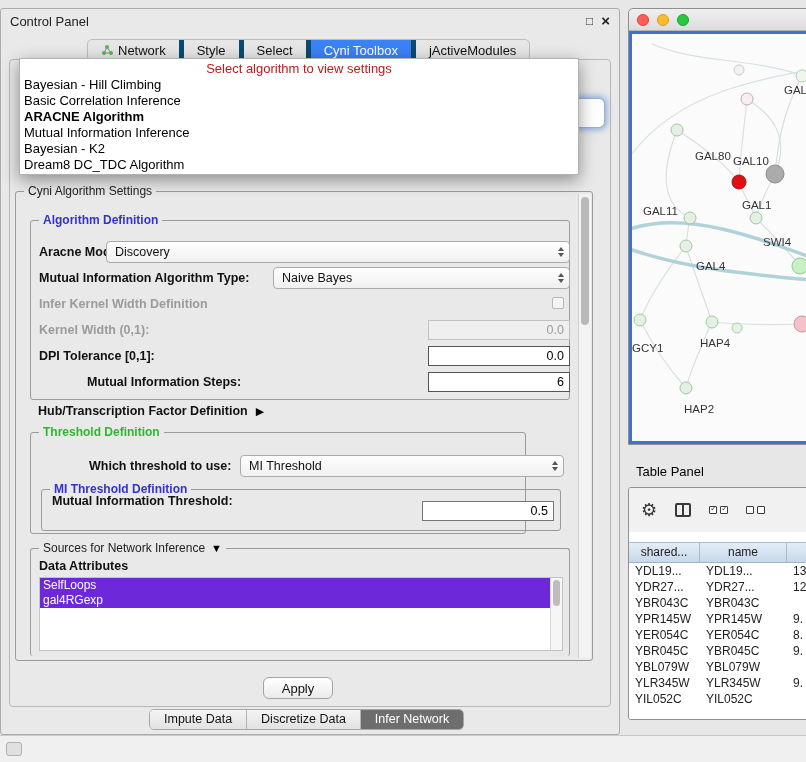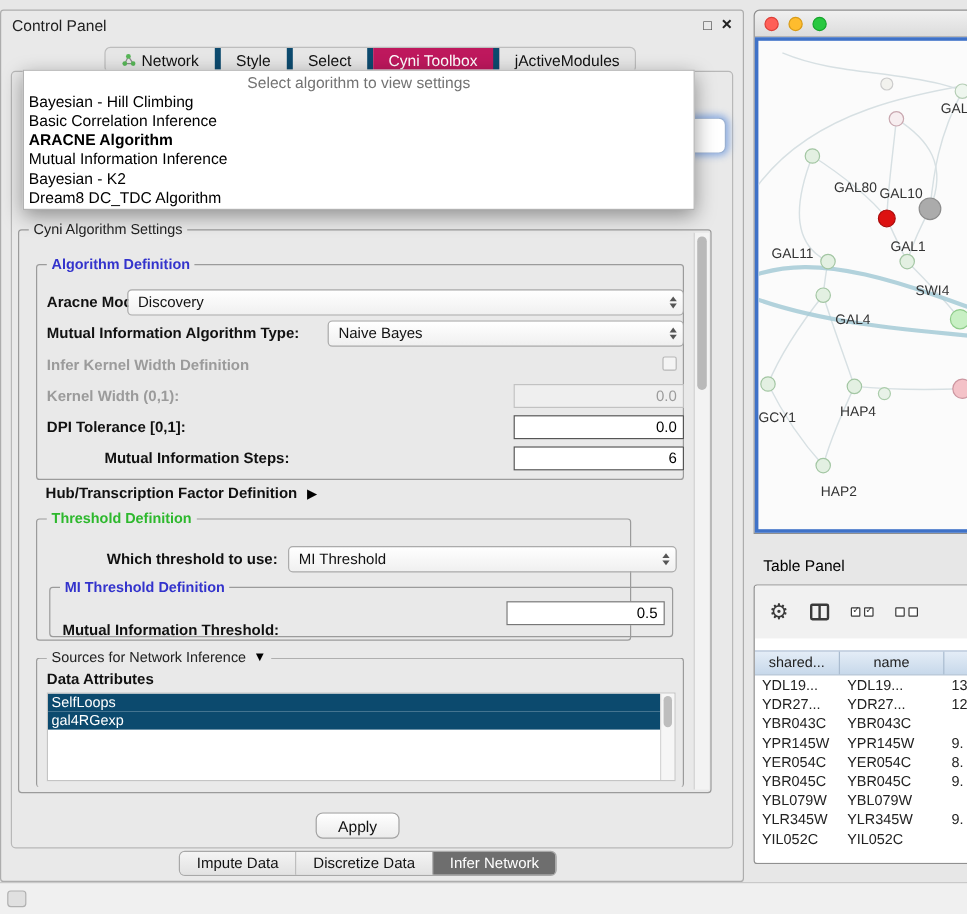--- a/index.html
+++ b/index.html
@@ -15,36 +15,36 @@
   .cp-title { font-size:13px; color:#222; }
   .cp-btns { display:flex; gap:8px; align-items:center; }
   .cp-float { font-size:12px; color:#333; cursor:default; }
   .cp-close { font-size:15px; font-weight:bold; color:#222; cursor:default; line-height:14px; }
 
   .cp-tabs { position:absolute; left:86px; top:30px; height:22px; display:flex;
     border:1px solid #bdbdbd; border-radius:5px; overflow:hidden; background:#e6e6e6; }
   .cp-tab { display:flex; align-items:center; gap:5px; padding:0 13px; font-size:13px;
     color:#111; border-right:5px solid #0c4a6e; white-space:nowrap; }
   .cp-tab:last-child { border-right:none; }
-  .cp-tab.selected { background:#be185d; color:#fff; }
+  .cp-tab.selected { background:#3b82f6; color:#fff; }
   .net-icon svg { display:block; }
 
   .tab-frame { position:absolute; left:8px; top:50px; width:602px; height:648px;
     border:1px solid #b8b8b8; border-radius:4px; background:#e9e9e9; z-index:1; }
 
   
   .combo-remnant { position:absolute; left:577px; top:89px; width:27px; height:30px;
     background:#fff; border:1px solid #9ab0d0; border-left:none; border-radius:0 6px 6px 0;
     box-shadow:0 0 6px 2px rgba(92,142,221,.65); z-index:5; }
 
   
   .algo-popup { position:absolute; left:18px; top:49px; width:560px; height:117px;
     background:#fff; border:1px solid #b2b2b2; box-shadow:0 5px 16px rgba(0,0,0,.4);
     z-index:10; padding-top:2px; }
-  .algo-placeholder { text-align:center; color:#737373; font-size:13px; height:16px; line-height:15px; }
+  .algo-placeholder { text-align:center; color:#b91c1c; font-size:13px; height:16px; line-height:15px; }
   .algo-item { font-size:13px; color:#000; line-height:16px; height:16px; padding-left:4px; white-space:nowrap; }
   .algo-item.bold { font-weight:bold; }
 
   
   .group { position:absolute; border:1px solid #9b9b9b; border-radius:3px; }
   .group-title { position:absolute; top:-8px; left:8px; background:#e9e9e9;
     padding:0 4px; font-size:12px; color:#222; white-space:nowrap; }
   .group-title.blue { color:#3333cc; font-weight:bold; }
   .group-title.green { color:#2db82d; font-weight:bold; }
 
@@ -75,21 +75,21 @@
 
   .hub-row { position:absolute; left:22px; top:212px; display:flex; align-items:center; gap:8px; }
   .hub-row .lbl-inline { font-size:12.5px; font-weight:bold; color:#111; }
   .tri-glyph { font-size:11px; color:#000; }
 
   .sources-title-row { display:flex; gap:6px; align-items:center; }
 
   .attr-list { position:absolute; left:8px; top:28px; width:524px; height:74px;
     background:#fff; border:1px solid #c4c4c4; overflow:hidden; }
   .attr-item { height:15px; line-height:15px; font-size:12px; color:#fff;
-    background:#0c4a6e; padding-left:3px; width:calc(100% - 12px); white-space:nowrap; }
+    background:#6d28d9; padding-left:3px; width:calc(100% - 12px); white-space:nowrap; }
   .attr-scroll { position:absolute; right:0; top:0; width:12px; height:100%;
     background:#f6f6f6; border-left:1px solid #d6d6d6; }
   .attr-scroll .thumb { position:absolute; left:2px; top:2px; width:7px; height:26px;
     background:#bdbdbd; border-radius:4px; }
 
   .apply-btn { position:absolute; left:262px; top:668px; width:70px; height:22px;
     background:linear-gradient(#ffffff,#ebebeb); border:1px solid #a3a3a3; border-radius:6px;
     font-size:13px; color:#111; display:flex; align-items:center; justify-content:center; z-index:2; }
 
   .bottom-tabs { position:absolute; left:148px; top:700px; height:21px; display:flex;
@@ -255,21 +255,21 @@
         <div class="combo" style="left:209px; top:22px; width:324px;">
           <span>MI Threshold</span>
           <span class="arrows">
               <span class="tri-up"></span>
               <span class="tri-down"></span>
             </span>
         </div>
 
         <div class="group" style="left:10px; top:56px; width:520px; height:42px;">
           <span class="group-title blue">MI Threshold Definition</span>
-          <span class="lbl" style="left:10px; top:28px;">Mutual Information Threshold:</span>
+          <span class="lbl" style="left:10px; top:4px;">Mutual Information Threshold:</span>
           <input class="field" style="left: 380px; top: 11px; width: 132px; border-color: rgb(119, 119, 119);" readonly="" value="0.5">
         </div>
       </div>
 
       <div class="group" style="left:14px; top:356px; width:540px; height:108px; border-bottom:none;">
         <span class="group-title">
           <span class="sources-title-row">
             <span>Sources for Network Inference</span>
             <span class="tri-glyph">▼</span>
           </span>

